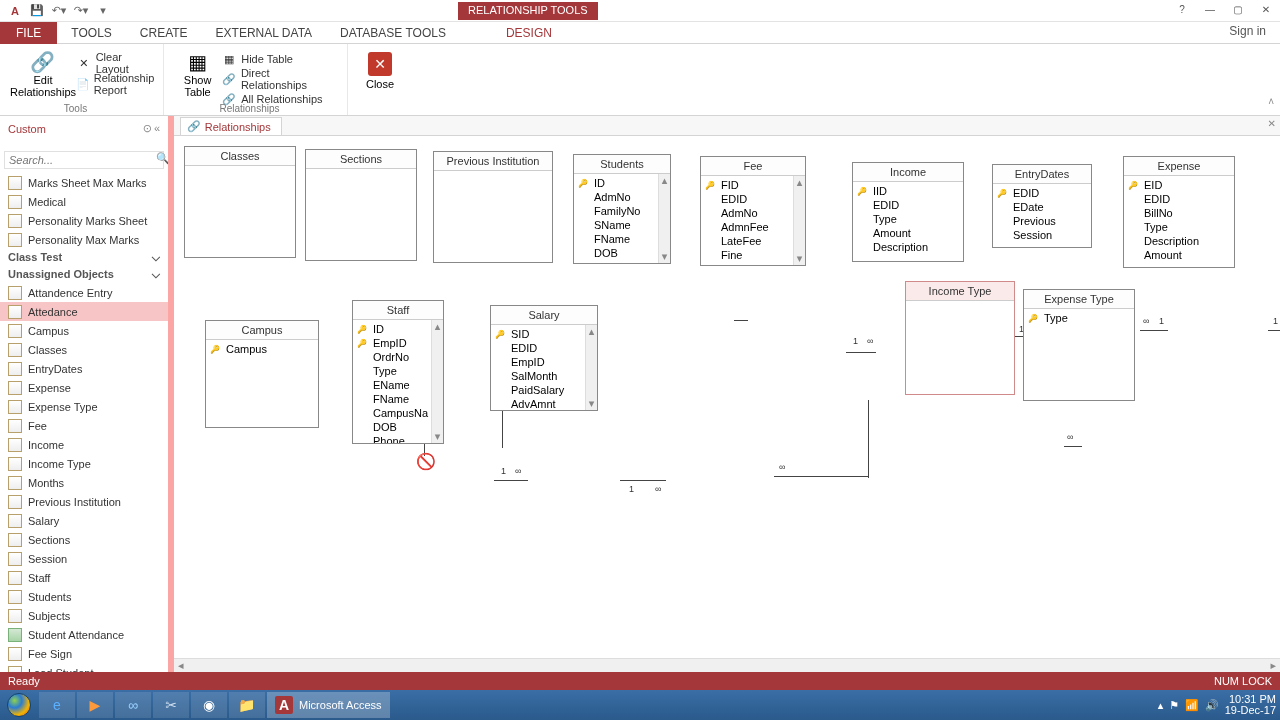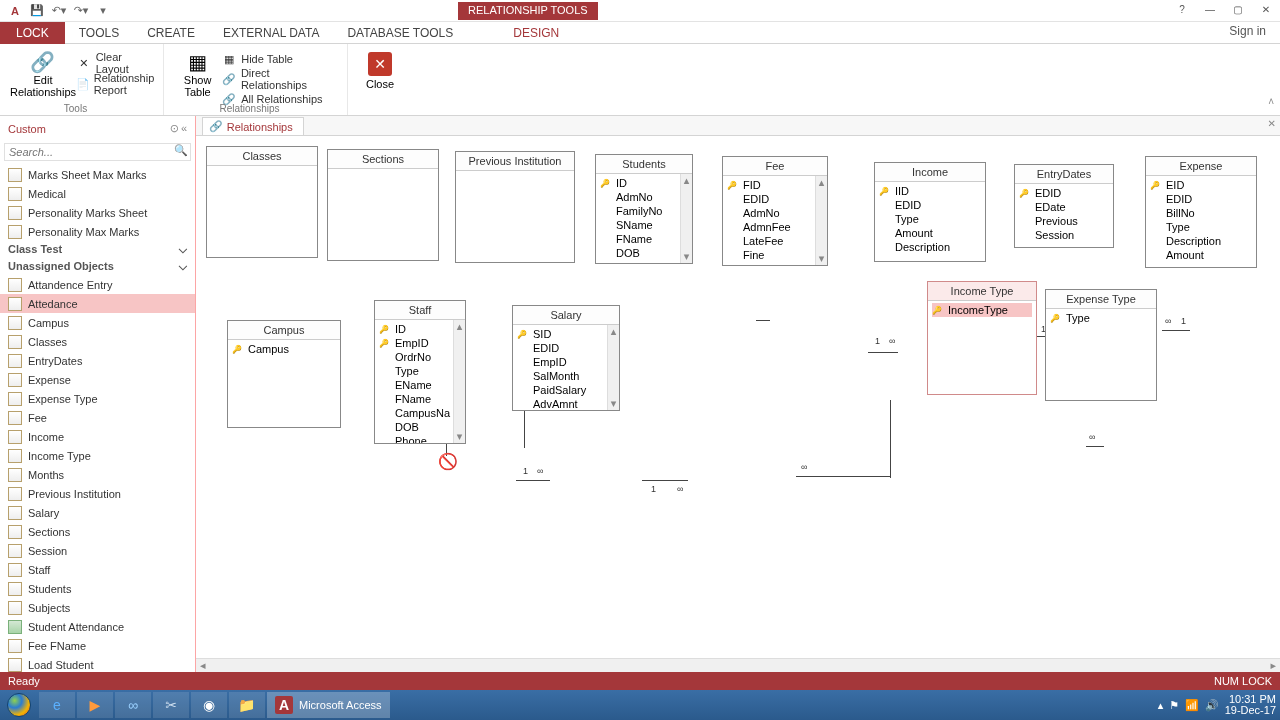--- a/index.html
+++ b/index.html
@@ -29,24 +29,24 @@
 .big-btn .ico { font-size:20px; line-height:20px; }
 .big-btn .lbl { font-size:11px; line-height:12px; text-align:center; margin-top:2px; white-space:pre-line; }
 .small-btn { display:flex; align-items:center; gap:4px; height:18px; font-size:11px; color:#333; }
 .small-btn .ico { width:16px; display:inline-block; text-align:center; }
 .close-ico { width:24px; height:24px; background:#c0392b; color:#fff; display:flex; align-items:center; justify-content:center; border-radius:3px; font-size:14px; }
 
 
 .main { display:flex; height:calc(100% - 22px - 22px - 72px - 18px - 30px); }
 
 
-.nav { width:196px; border-right:1px solid #fca5a5; background:#fff; display:flex; flex-direction:column; overflow:hidden; }
+.nav { width:174px; border-right:6px solid #fca5a5; background:#fff; display:flex; flex-direction:column; overflow:hidden; }
 .nav-hdr { padding:6px 8px 4px; color:#a4373a; font-size:16px; display:flex; align-items:center; justify-content:space-between; }
 .nav-hdr .arrows { font-size:10px; color:#888; display:flex; gap:2px; }
-.nav-search { display:flex; border:1px solid #e0e0e0; margin:4px 4px 4px; }
+.nav-search { display:flex; border:1px solid #e0e0e0; margin:12px 4px 4px; }
 .nav-search input { flex:1; border:none; outline:none; font-size:11px; padding:2px 4px; font-style:italic; color:#888; }
 .nav-search .sicon { width:18px; text-align:center; color:#888; }
 .nav-list { flex:1; overflow-y:auto; overflow-x:hidden; }
 .nav-item { display:flex; align-items:center; gap:6px; padding:2px 8px; height:19px; color:#333; white-space:nowrap; }
 .nav-item.selected { background:#f7c5c5; }
 .nav-item .tico { width:14px; height:14px; background:linear-gradient(#fff,#eee); border:1px solid #b7a06c; display:inline-block; }
 .nav-item .fico { width:14px; height:14px; background:linear-gradient(#d4e8d4,#a8d4a8); border:1px solid #7ab07a; display:inline-block; }
 .nav-group { padding:2px 8px; font-weight:bold; color:#555; display:flex; justify-content:space-between; }
 
 
@@ -108,21 +108,21 @@
   <div class="contextual-tab">RELATIONSHIP TOOLS</div>
   <div class="win-controls">
     <div class="win-btn">?</div>
     <div class="win-btn">―</div>
     <div class="win-btn">▢</div>
     <div class="win-btn">✕</div>
   </div>
 </div>
 
 <div class="tab-row">
-  <div class="file-tab">LOCK</div>
+  <div class="file-tab">FILE</div>
   <div class="rtab">TOOLS</div>
   <div class="rtab">CREATE</div>
   <div class="rtab">EXTERNAL DATA</div>
   <div class="rtab">DATABASE TOOLS</div>
   <div class="rtab active" style="margin-left:32px;">DESIGN</div>
   <div class="signin">Sign in</div>
 </div>
 
 <div class="ribbon">
   <div class="rgroup" style="width:164px;">
@@ -288,21 +288,21 @@
         <div class="nav-item">
           <span class="tico"></span>
           <span>Subjects</span>
         </div>
         <div class="nav-item">
           <span class="fico"></span>
           <span>Student Attendance</span>
         </div>
         <div class="nav-item">
           <span class="tico"></span>
-          <span>Fee FName</span>
+          <span>Fee Sign</span>
         </div>
         <div class="nav-item">
           <span class="tico"></span>
           <span>Load Student</span>
         </div>
       </div>
   </div>
 
   <div class="canvas-wrap">
     <div class="doc-tabs">
@@ -464,25 +464,20 @@
               <div class="fld">AdvAmnt</div>
             </div>
             <div class="tbl-scroll">
               <span>▴</span>
               <span>▾</span>
             </div>
           </div>
         </div>
         <div class="tbl selected" style="left: 731px; top: 145px; width: 110px; height: 114px;">
           <div class="tbl-title">Income Type</div>
-          <div class="tbl-body">
-            <div class="tbl-fields">
-              <div class="fld pk selected">IncomeType</div>
-            </div>
-          </div>
         </div>
         <div class="tbl" style="left: 849px; top: 153px; width: 112px; height: 112px;">
           <div class="tbl-title">Expense Type</div>
           <div class="tbl-body">
             <div class="tbl-fields">
               <div class="fld pk">Type</div>
             </div>
           </div>
         </div>
       </div>

